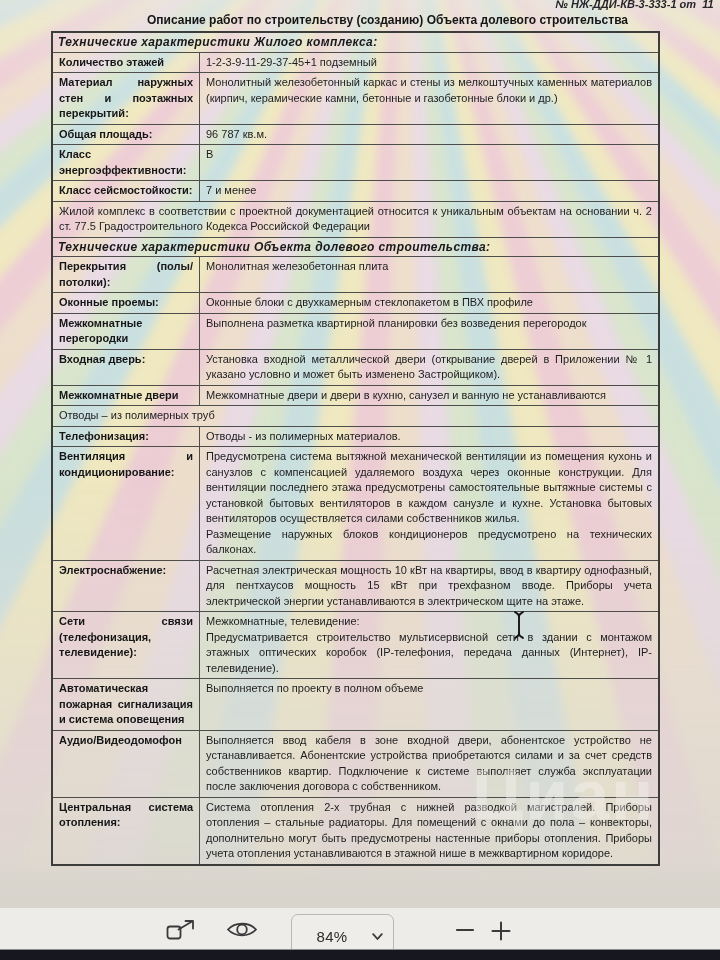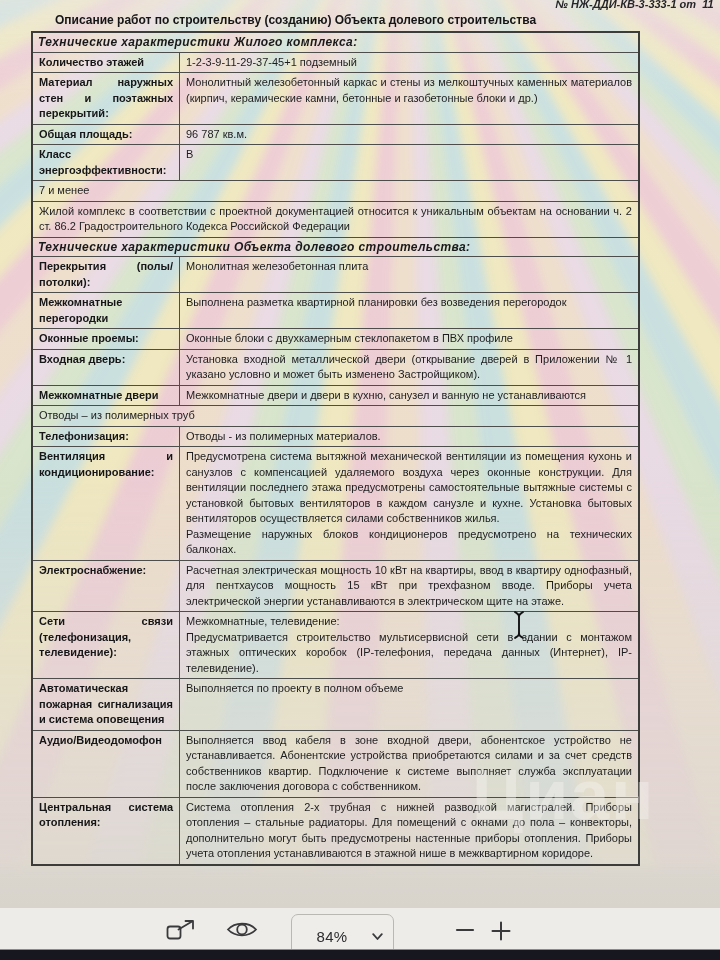--- a/index.html
+++ b/index.html
@@ -19,23 +19,23 @@
             rgba(246,166,196,.60) 0deg 3.2deg,
             rgba(250,236,148,.66) 3.2deg 6.6deg,
             rgba(148,216,226,.58) 6.6deg 9.8deg,
             rgba(184,228,164,.50) 9.8deg 12.6deg,
             rgba(236,198,240,.52) 12.6deg 15.4deg,
             rgba(252,206,160,.48) 15.4deg 18.6deg);
        filter:blur(5px);opacity:.62;}
   .doc-inner{position:relative;z-index:2;color:#1d1d1f;}
   .doc-number{position:absolute;top:-2px;right:-58px;font-size:11px;font-weight:bold;font-style:italic;
        white-space:pre;color:#26262a;}
-  .doc-title{padding:13px 0 4px 55px;text-align:left;font-weight:bold;font-size:12px;color:#151517;}
-
-  .spec-table{margin-left:31px;width:609px;border:2px solid #3c3c3a;border-bottom-width:2px;
+  .doc-title{padding:13px 0 4px 55px;text-align:center;font-weight:bold;font-size:12px;color:#151517;}
+
+  .spec-table{margin-left:51px;width:609px;border:2px solid #3c3c3a;border-bottom-width:2px;
        font-size:11px;line-height:15.5px;background:transparent;box-sizing:border-box;}
   .sec-header{border-top:1px solid #4d4d4b;padding:2px 5px 1px 5px;font-weight:bold;font-style:italic;
        font-size:12px;letter-spacing:.4px;color:#19191b;}
   .spec-table > .sec-header:first-child{border-top:none;}
   .trow{display:flex;border-top:1px solid #4d4d4b;}
   .cell{box-sizing:border-box;padding:2px 6px;}
   .cell.lab{flex:0 0 147px;width:147px;border-right:1px solid #4d4d4b;font-weight:bold;
        text-align:justify;color:#161618;}
   .cell.val{flex:1;text-align:justify;color:#1d1d1f;}
   .cell.val p{margin:0;}
@@ -90,46 +90,47 @@
               <p>96 787 кв.м.</p>
             </div>
           </div>
           <div class="trow">
             <div class="cell lab">Класс энергоэффективности:</div>
             <div class="cell val">
               <p>В</p>
             </div>
           </div>
           <div class="trow">
+            <div class="cell lab">Класс сейсмостойкости:</div>
             <div class="cell val">
               <p>7 и менее</p>
             </div>
           </div>
           <div class="trow">
             <div class="cell val">
-              <p>Жилой комплекс в соответствии с проектной документацией относится к уникальным объектам на основании ч. 2 ст. 86.2 Градостроительного Кодекса Российской Федерации</p>
+              <p>Жилой комплекс в соответствии с проектной документацией относится к уникальным объектам на основании ч. 2 ст. 77.5 Градостроительного Кодекса Российской Федерации</p>
             </div>
           </div>
           <div class="sec-header">Технические характеристики Объекта долевого строительства:</div>
           <div class="trow">
             <div class="cell lab">Перекрытия (полы/потолки):</div>
             <div class="cell val">
               <p>Монолитная железобетонная плита</p>
             </div>
           </div>
           <div class="trow">
+            <div class="cell lab">Оконные проемы:</div>
+            <div class="cell val">
+              <p>Оконные блоки с двухкамерным стеклопакетом в ПВХ профиле</p>
+            </div>
+          </div>
+          <div class="trow">
             <div class="cell lab">Межкомнатные перегородки</div>
             <div class="cell val">
               <p>Выполнена разметка квартирной планировки без возведения перегородок</p>
-            </div>
-          </div>
-          <div class="trow">
-            <div class="cell lab">Оконные проемы:</div>
-            <div class="cell val">
-              <p>Оконные блоки с двухкамерным стеклопакетом в ПВХ профиле</p>
             </div>
           </div>
           <div class="trow">
             <div class="cell lab">Входная дверь:</div>
             <div class="cell val">
               <p>Установка входной металлической двери (открывание дверей в Приложении № 1 указано условно и может быть изменено Застройщиком).</p>
             </div>
           </div>
           <div class="trow">
             <div class="cell lab">Межкомнатные двери</div>

